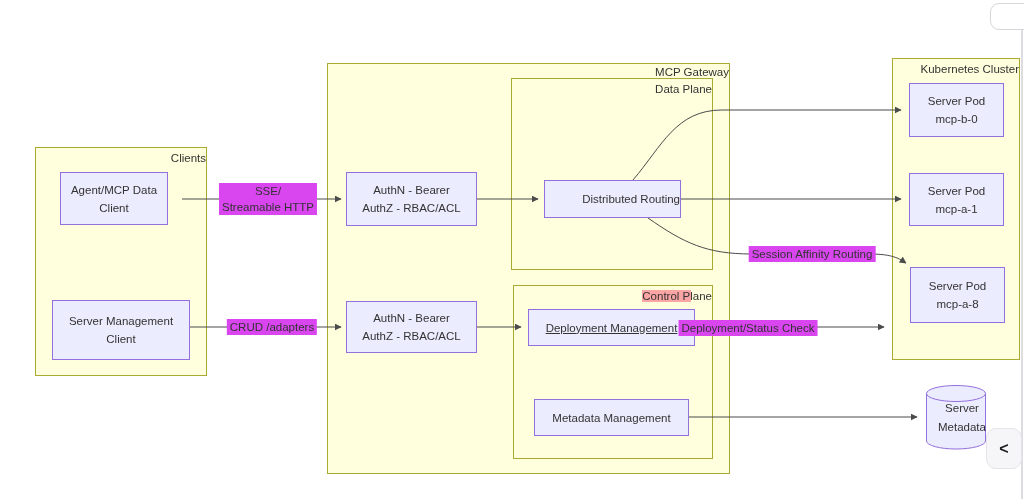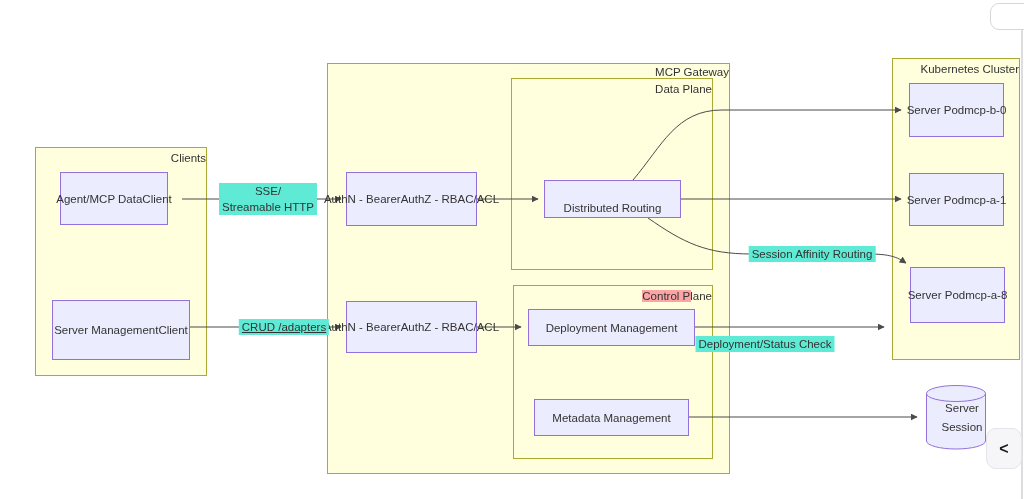--- a/index.html
+++ b/index.html
@@ -31,32 +31,33 @@
     left: 0; top: 0;
     width: 1024px; height: 499px;
     pointer-events: none;
   }
 
   .node {
     position: absolute;
     background: #ececff;
     border: 1px solid #9370db;
     display: flex;
+    flex-direction: column;
     align-items: center;
     justify-content: center;
     font-size: 11.5px;
     line-height: 18px;
     text-align: center;
     white-space: nowrap;
   }
 
   .edge-label {
     position: absolute;
     transform: translate(-50%, -50%);
-    background: #5eead4;
+    background: #d946ef;
     font-size: 11.5px;
     line-height: 16px;
     text-align: center;
     padding: 0 3px;
     white-space: nowrap;
   }
 
   .cyl {
     position: absolute;
     left: 926px; top: 385px;
@@ -163,21 +164,21 @@
 
   <div class="node" style="left:346px; top:301px; width:131px; height:52px;">
     <span>AuthN - Bearer</span>
     <span>AuthZ - RBAC/ACL</span>
   </div>
 
   <div class="node" style="left:544px; top:180px; width:137px; height:38px;align-items:flex-end;">
     <span>Distributed Routing</span>
   </div>
 
-  <div class="node" style="left:528px; top:309px; width:167px; height:37px;">
+  <div class="node" style="left:528px; top:309px; width:167px; height:37px;text-decoration:underline;">
     <span>Deployment Management</span>
   </div>
 
   <div class="node" style="left:534px; top:399px; width:155px; height:37px;">
     <span>Metadata Management</span>
   </div>
 
   <div class="node" style="left:909px; top:83px; width:95px; height:54px;">
     <span>Server Pod</span>
     <span>mcp-b-0</span>
@@ -193,34 +194,34 @@
     <span>mcp-a-8</span>
   </div>
 
   <div class="cyl">
     <svg width="60" height="65" viewBox="0 0 60 65">
       <path d="M0.5 8 L0.5 56 A29.5 8 0 0 0 59.5 56 L59.5 8" fill="#ececff" stroke="#9370db" stroke-width="1"></path>
       <ellipse cx="30" cy="8.5" rx="29.5" ry="8" fill="#ececff" stroke="#9370db" stroke-width="1"></ellipse>
     </svg>
     <div class="cyl-text">
       <div>Server</div>
-      <div>Session</div>
+      <div>Metadata</div>
     </div>
   </div>
 
   <div class="edge-label" style="left:268px; top:199px;">
     <div>SSE/</div>
     <div>Streamable HTTP</div>
   </div>
 
-  <div class="edge-label" style="left:284px; top:327px;text-decoration:underline;">CRUD /adapters</div>
+  <div class="edge-label" style="left:272px; top:327px;">CRUD /adapters</div>
 
   <div class="edge-label" style="left:812px; top:254px;">Session Affinity Routing</div>
 
-  <div class="edge-label" style="left:765px; top:328px;margin-top:16px;">Deployment/Status Check</div>
+  <div class="edge-label" style="left:748px; top:328px;">Deployment/Status Check</div>
 
   <div class="panel-line"></div>
   <div class="panel-top-rect"></div>
   <div class="collapse-btn">
     <span>&lt;</span>
   </div>
 
 </div>
 
 </body></html>

